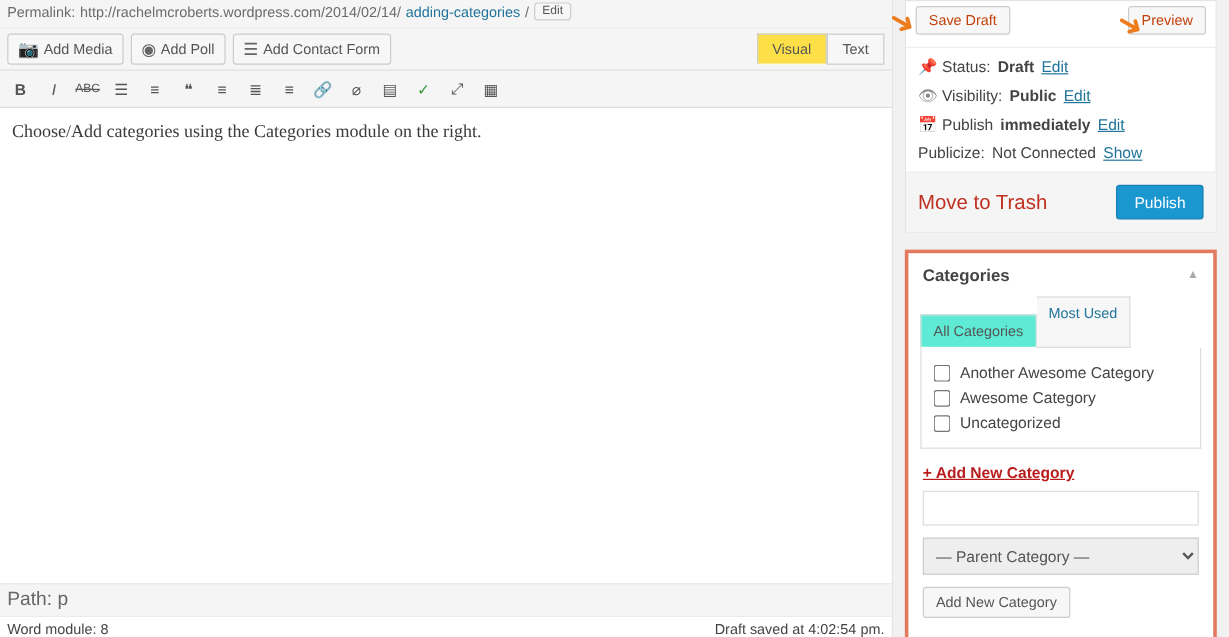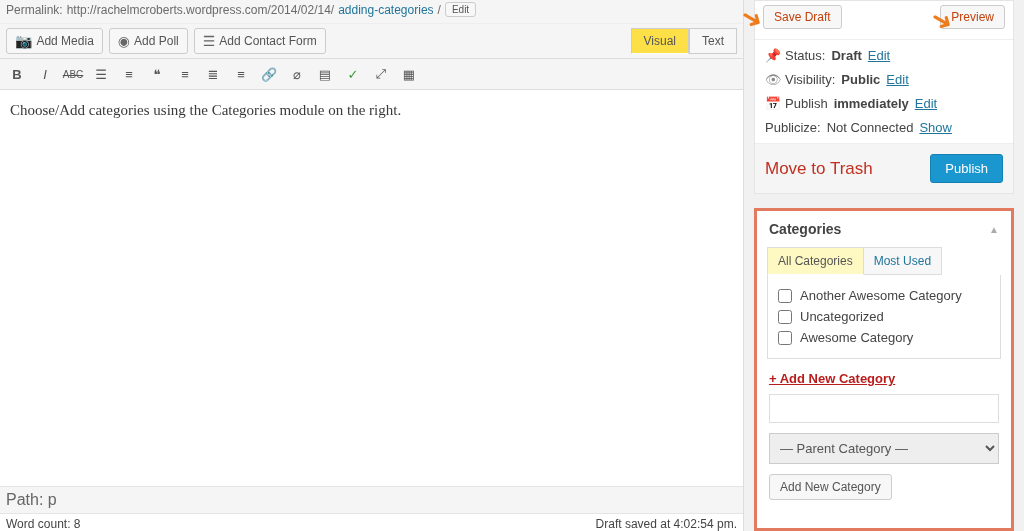--- a/index.html
+++ b/index.html
@@ -202,21 +202,21 @@
     padding:0 10px;
   }
   .cat-tab {
     border:1px solid #ddd;
     padding:6px 10px;
     font-size:12px;
     cursor:pointer;
     background:#f7f7f7;
     color:#555;
   }
-  .cat-tab.active { background:#fef9c3; border-bottom-color:#fff; }
+  .cat-tab.active { background:#5eead4; border-bottom-color:#fff;margin-top:15px; }
   .cat-tab + .cat-tab { border-left:none; color:#21759b; }
   .cat-panel {
     border:1px solid #ddd;
     margin:0 10px;
     padding:10px;
     border-top:none;
   }
   .cat-item {
     display:flex; align-items:center; gap:8px;
     padding:3px 0;
@@ -327,21 +327,21 @@
     <div class="content-area">
       <span>Choose/Add categories using the Categories module on the right.</span>
     </div>
 
     <div class="bottom-path">
       <span>Path:</span>
       <span>p</span>
     </div>
     <div class="bottom-meta">
       <span>
-        <span>Word count:</span>
+        <span>Word module:</span>
         <span>8</span>
       </span>
       <span>Draft saved at 4:02:54 pm.</span>
     </div>
   </div>
 
   <div class="right">
     <div class="box" style="position:relative;">
       <div class="pub-top">
         <button class="btn">Save Draft</button>
@@ -389,25 +389,25 @@
         <div class="cat-tab active">All Categories</div>
         <div class="cat-tab">Most Used</div>
       </div>
       <div class="cat-panel">
         <label class="cat-item">
           <input type="checkbox" style="">
           <span>Another Awesome Category</span>
         </label>
         <label class="cat-item">
           <input type="checkbox" style="">
-          <span>Uncategorized</span>
+          <span>Awesome Category</span>
         </label>
         <label class="cat-item">
           <input type="checkbox" style="">
-          <span>Awesome Category</span>
+          <span>Uncategorized</span>
         </label>
       </div>
       <a class="add-cat-link">+ Add New Category</a>
       <input class="cat-input" type="text" style="">
       <select class="cat-select">
         <option>— Parent Category —</option>
       </select>
       <button class="cat-add-btn">Add New Category</button>
     </div>
   </div>

